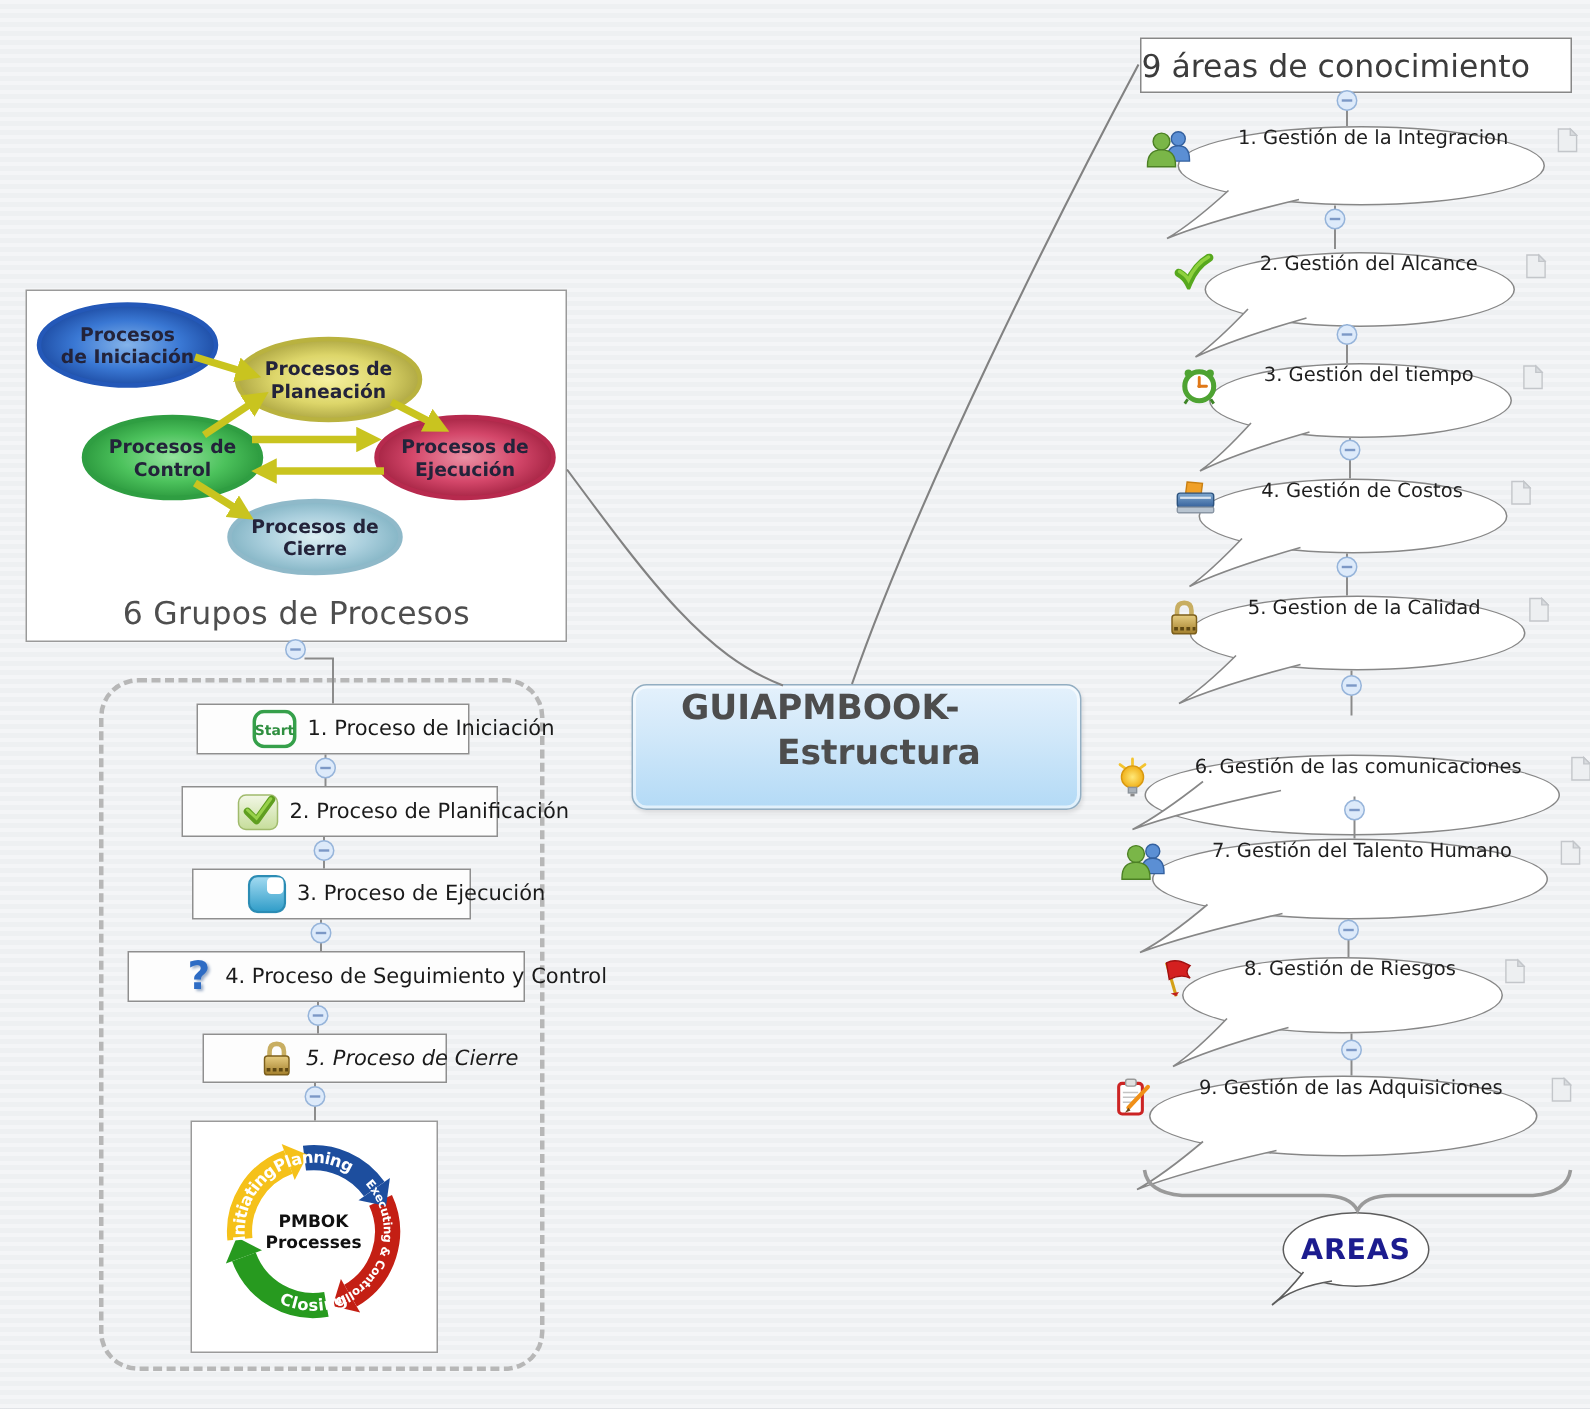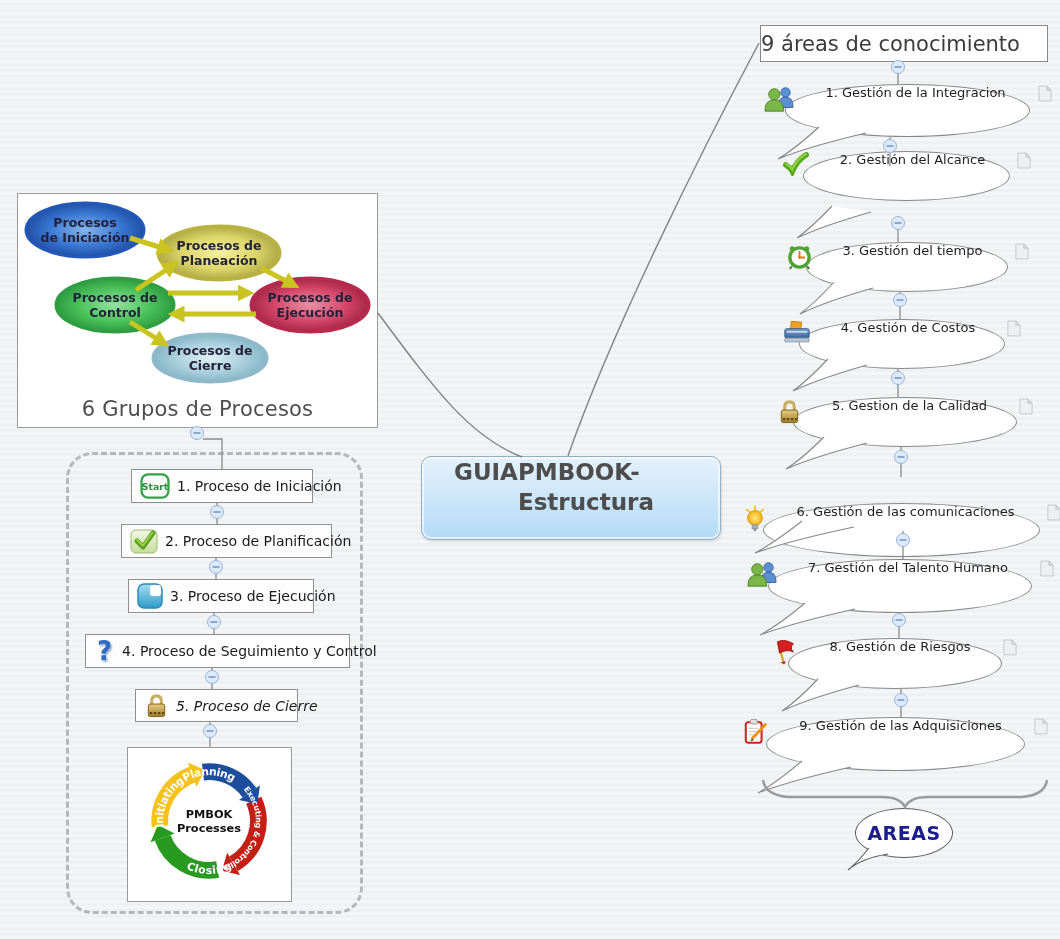--- a/index.html
+++ b/index.html
@@ -10,21 +10,21 @@
     border-bottom:2px solid #d6d8db;
   }
   svg{display:block}
   .wires{position:absolute;left:0;top:0;z-index:6;pointer-events:none;}
 
   
   .groups-box{position:absolute;left:17px;top:193px;width:361px;height:235px;background:#fff;border:1px solid #9a9a9a;box-sizing:border-box;z-index:2;}
   .groups-caption{position:absolute;left:0;bottom:6px;width:100%;text-align:center;font-size:21px;color:#4e4e4e;letter-spacing:.2px;}
   .dashed-frame{position:absolute;left:66px;top:452px;width:297px;height:462px;border:3px dashed #b7b7b7;border-radius:26px;box-sizing:border-box;z-index:1;}
   .pitem{position:absolute;height:34px;background:#fdfdfd;border:1px solid #8f8f8f;box-sizing:border-box;display:flex;align-items:center;gap:7px;padding:0 8px;font-size:14px;color:#1a1a1a;white-space:nowrap;z-index:2;}
-  .picon{display:flex;align-items:flex-end;justify-content:center;flex:0 0 auto;}
+  .picon{display:flex;align-items:flex-end;justify-content:center;flex:0 0 auto;margin-left:28px;}
   .qmark{font-size:26px;font-weight:bold;color:#2e6cc4;text-shadow:1.5px 1.5px 2px #9caec8;line-height:1;padding:0 3px;}
   .pmbok-box{position:absolute;left:127px;top:747px;width:165px;height:155px;background:#fff;border:1px solid #9a9a9a;box-sizing:border-box;z-index:2;}
 
   
   .central-node{position:absolute;left:421px;top:456px;width:300px;height:84px;border-radius:10px;
     border:1px solid #93aec2;background:linear-gradient(180deg,#e4f1fc 0%,#cfe7f9 45%,#b3daf6 100%);
     box-shadow:inset 0 0 0 2px rgba(255,255,255,.6),1px 2px 3px rgba(0,0,0,.10);
     display:flex;flex-direction:row;justify-content:center;padding-left:32px;box-sizing:border-box;z-index:2;}
   .central-node div{font-size:23px;font-weight:bold;color:#4d4d4d;line-height:30px;}
 
@@ -232,21 +232,21 @@
     </span>
     <span>1. Gestión de la Integracion</span>
     <span class="bnote">
         <svg width="14" height="17" viewBox="0 0 15 18">
           <path d="M1,1 H9.5 L14,5.5 V17 H1 Z" fill="#edeff1" stroke="#c3c6ca"></path>
           <path d="M9.5,1 V5.5 H14 Z" fill="#d9dcdf" stroke="#c3c6ca"></path>
         </svg>
       </span>
   </div>
 
-  <div class="bubble" style="left:803px;top:151px;width:207px;height:50px;">
+  <div class="bubble" style="left:803px;top:168px;width:207px;height:50px;">
     <span class="bicon">
       <svg width="28" height="24" viewBox="0 0 30 26">
           <path d="M4,14 Q9,17 11,21 Q16,9 26,3" fill="none" stroke="#57a81e" stroke-width="6" stroke-linecap="round"></path>
           <path d="M4.5,13 Q9,15.5 11,19 Q16,7.5 25.5,2.5" fill="none" stroke="#8ed13e" stroke-width="2.5" stroke-linecap="round"></path>
         </svg>
     </span>
     <span>2. Gestión del Alcance</span>
     <span class="bnote">
         <svg width="14" height="17" viewBox="0 0 15 18">
           <path d="M1,1 H9.5 L14,5.5 V17 H1 Z" fill="#edeff1" stroke="#c3c6ca"></path>

